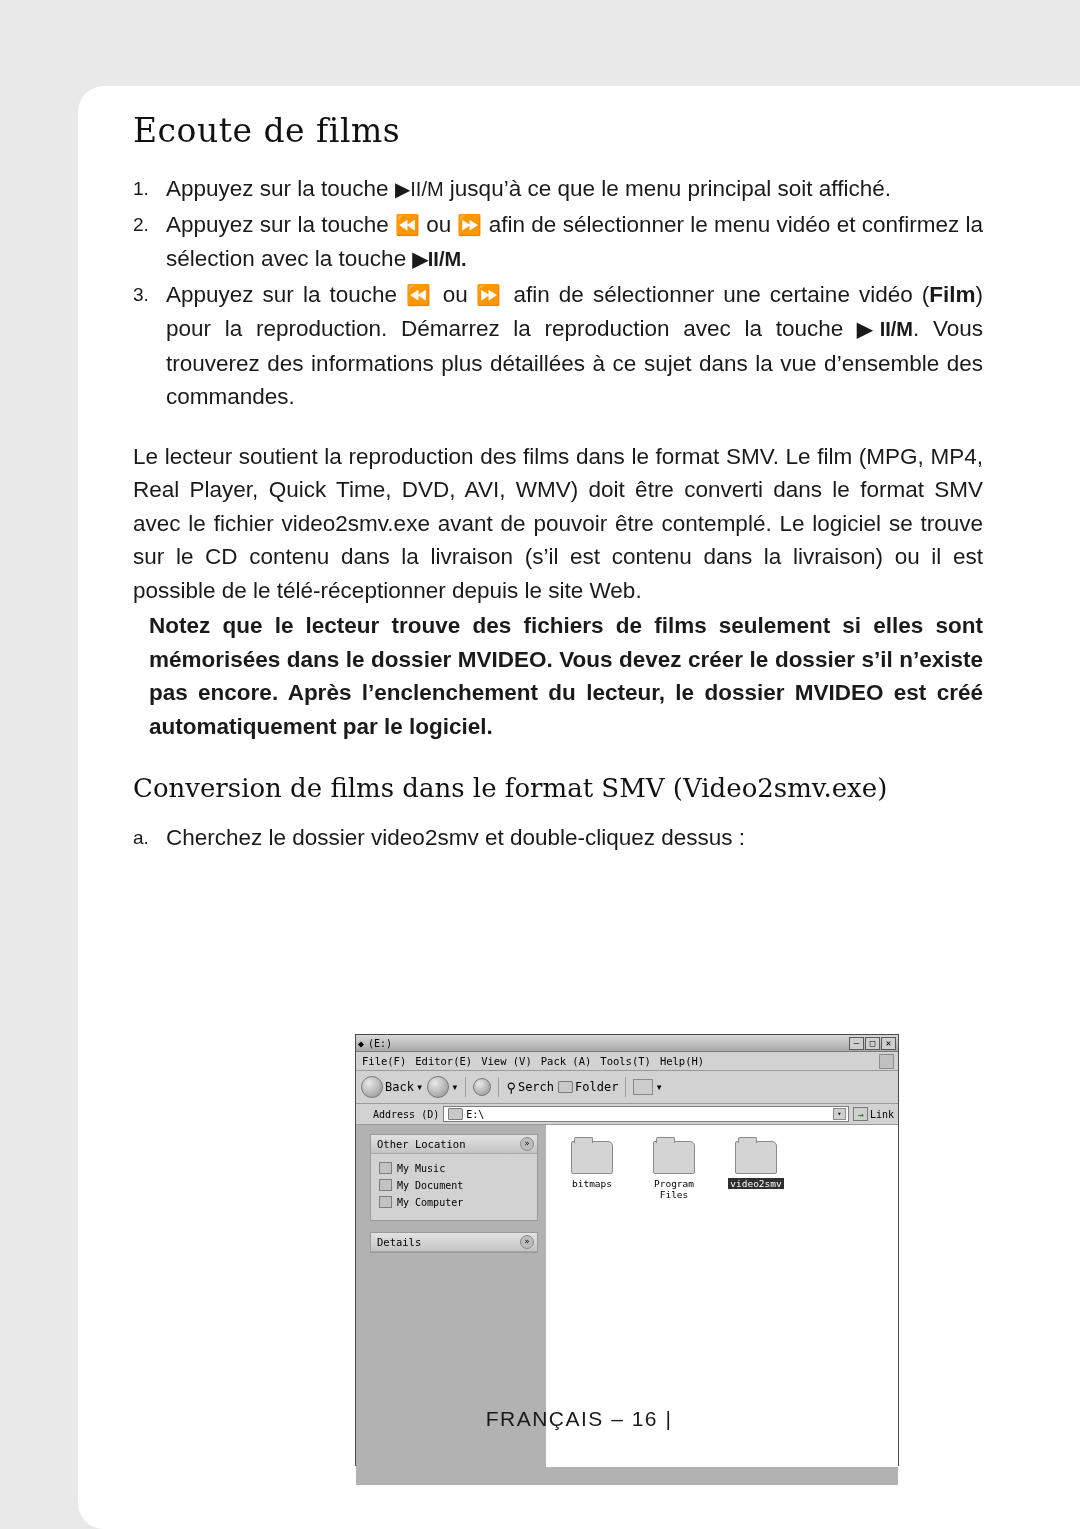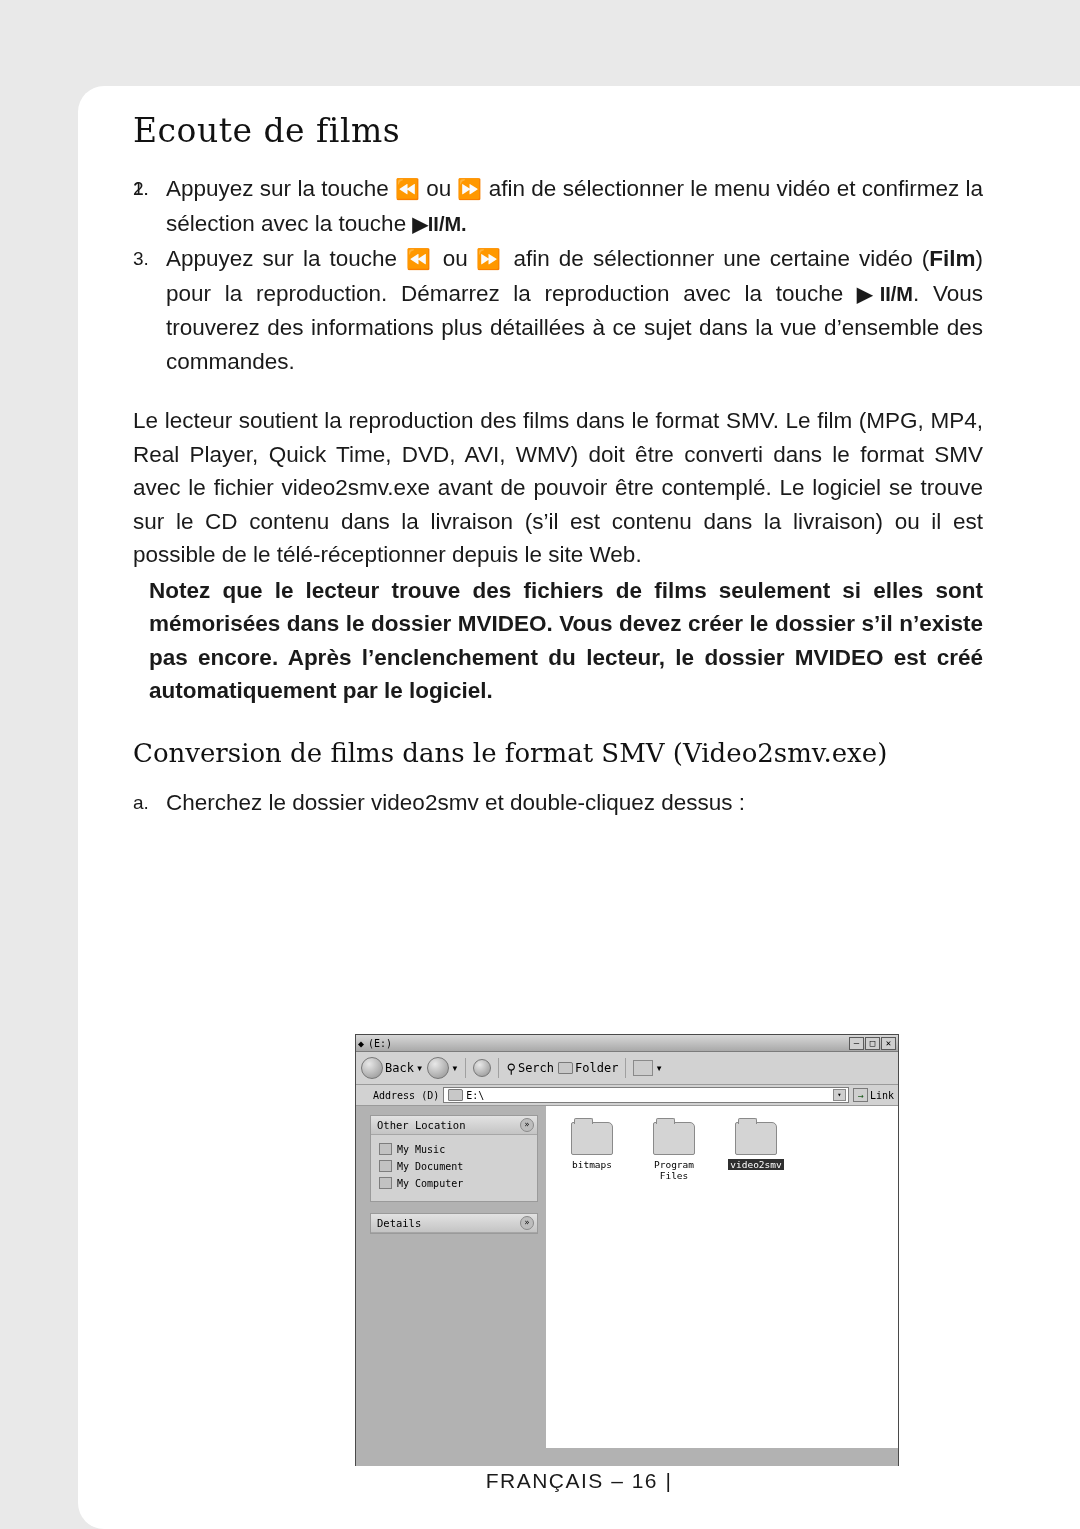--- a/index.html
+++ b/index.html
@@ -227,38 +227,39 @@
     border: 1px solid #8a8a8a; border-bottom: none; border-radius: 2px 2px 0 0;
   }
   .icon-label { font-size: 9.5px; line-height: 11px; }
   .icon-label.selected { background: #2f2f2f; color: #ffffff; padding: 0 2px; display: inline-block; }
   .exp-bottom { height: 18px; background: #b2b2b2; }
 
   .footer {
     position: absolute;
     left: 0;
     right: 0;
-    top: 1383px;
+    top: 1321px;
     text-align: center;
     font-size: 21px;
     letter-spacing: 1.5px;
     color: #1a1a1a;
   }
 </style>
 </head>
 <body>
 
 <div class="page">
   <div class="content">
 
     <h1 class="title">Ecoute de films</h1>
 
     <ol class="steps">
       <li>
         <span class="num">1.</span>
+        <span class="rich"><span>Appuyez sur la touche </span><span class="glyph">▶II/M</span><span> jusqu’à ce que le menu principal soit affiché.</span></span>
       </li>
       <li>
         <span class="num">2.</span>
         <span class="rich"><span>Appuyez sur la touche </span><span class="glyph">⏪</span><span> ou </span><span class="glyph">⏩</span><span> afin de sélectionner le menu vidéo et confirmez la sélection avec la touche </span><span class="glyph b">▶II/M.</span></span>
       </li>
       <li>
         <span class="num">3.</span>
         <span class="rich"><span>Appuyez sur la touche </span><span class="glyph">⏪</span><span> ou </span><span class="glyph">⏩</span><span> afin de sélectionner une certaine vidéo (</span><span class="b">Film</span><span>) pour la reproduction. Démarrez la reproduction avec la touche </span><span class="glyph b">▶II/M</span><span>. Vous trouverez des informations plus détaillées à ce sujet dans la vue d’ensemble des commandes.</span></span>
       </li>
     </ol>
@@ -278,20 +279,29 @@
 
     <div class="exp-title">
       <span style="font-size:10px;">◆</span>
       <span class="tl">(E:)</span>
       <span class="spacer"></span>
       <span class="winbtn">–</span>
       <span class="winbtn">□</span>
       <span class="winbtn">✕</span>
     </div>
 
+    <div class="exp-menu">
+      <span class="mi">File(F)</span>
+      <span class="mi">Editor(E)</span>
+      <span class="mi">View (V)</span>
+      <span class="mi">Pack (A)</span>
+      <span class="mi">Tools(T)</span>
+      <span class="mi">Help(H)</span>
+      <span class="logo"></span>
+    </div>
 
     <div class="exp-toolbar">
       <span class="tb-item">
         <span class="tb-circle"></span>
         <span class="tb-lbl">Back</span>
         <span class="tb-lbl">▾</span>
       </span>
       <span class="tb-item">
         <span class="tb-circle"></span>
         <span class="tb-lbl">▾</span>

